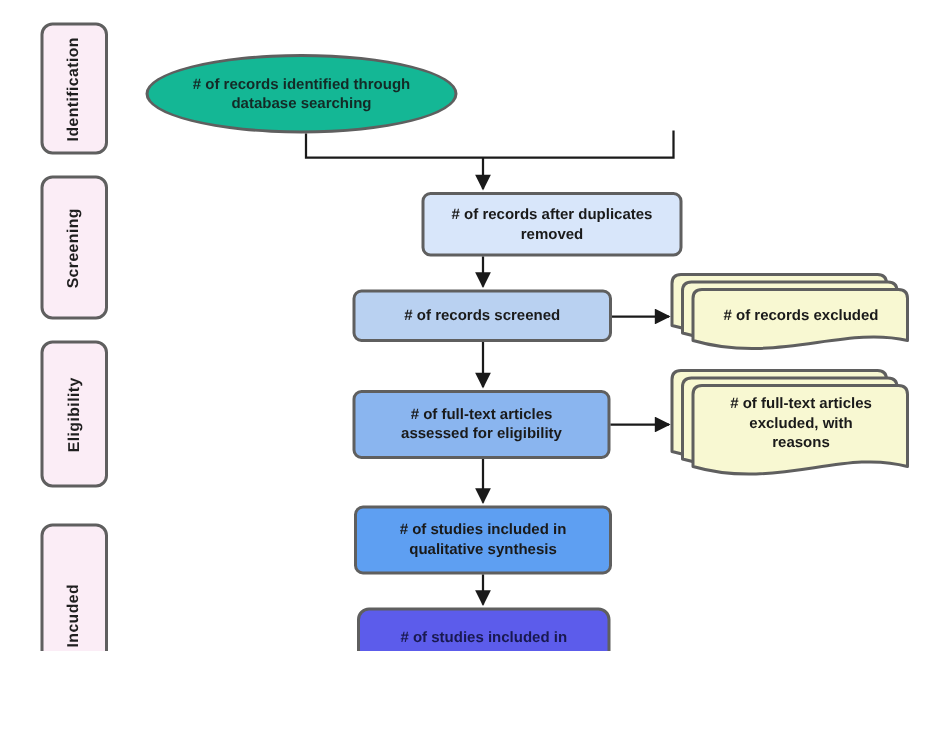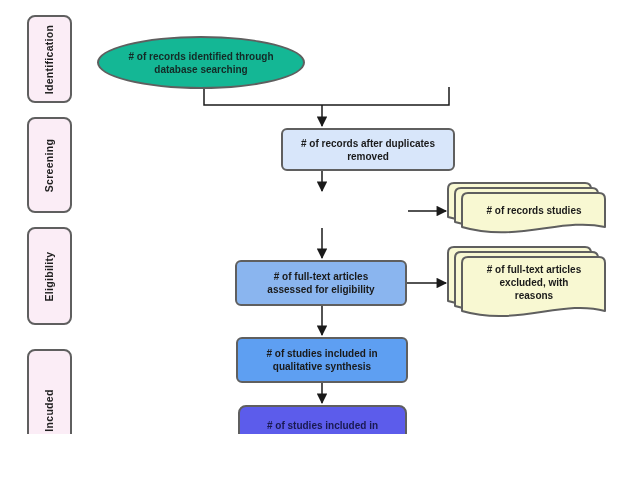--- a/index.html
+++ b/index.html
@@ -61,29 +61,30 @@
   </div>
   <div class="node stage" id="stage-included">
     <span>Incuded</span>
   </div>
 
   <div class="node source" id="source-database"># of records identified through
 database searching</div>
 
   <div class="node step" id="step-duplicates"># of records after duplicates
 removed</div>
+  <div class="node step" id="step-screened"># of records screened</div>
   <div class="node step" id="step-fulltext"># of full-text articles
 assessed for eligibility</div>
   <div class="node step" id="step-qualitative"># of studies included in
 qualitative synthesis</div>
   <div class="node step" id="step-quantitative"># of studies included in
 quantitative synthesis
 (meta-analisys)</div>
 
-  <div class="node doc-label" id="doc1-label"># of records studies</div>
+  <div class="node doc-label" id="doc1-label"># of records excluded</div>
   <div class="node doc-label" id="doc2-label"># of full-text articles
 excluded, with
 reasons</div>
 
   <svg id="overlay" width="619" height="494" viewBox="0 0 619 494">
     <defs>
       <marker id="ah" viewBox="0 0 10 10" refX="9" refY="5" markerWidth="9" markerHeight="7" orient="auto">
         <path d="M0,0 L10,5 L0,10 Z" fill="#1A1A1A"></path>
       </marker>
     </defs>

